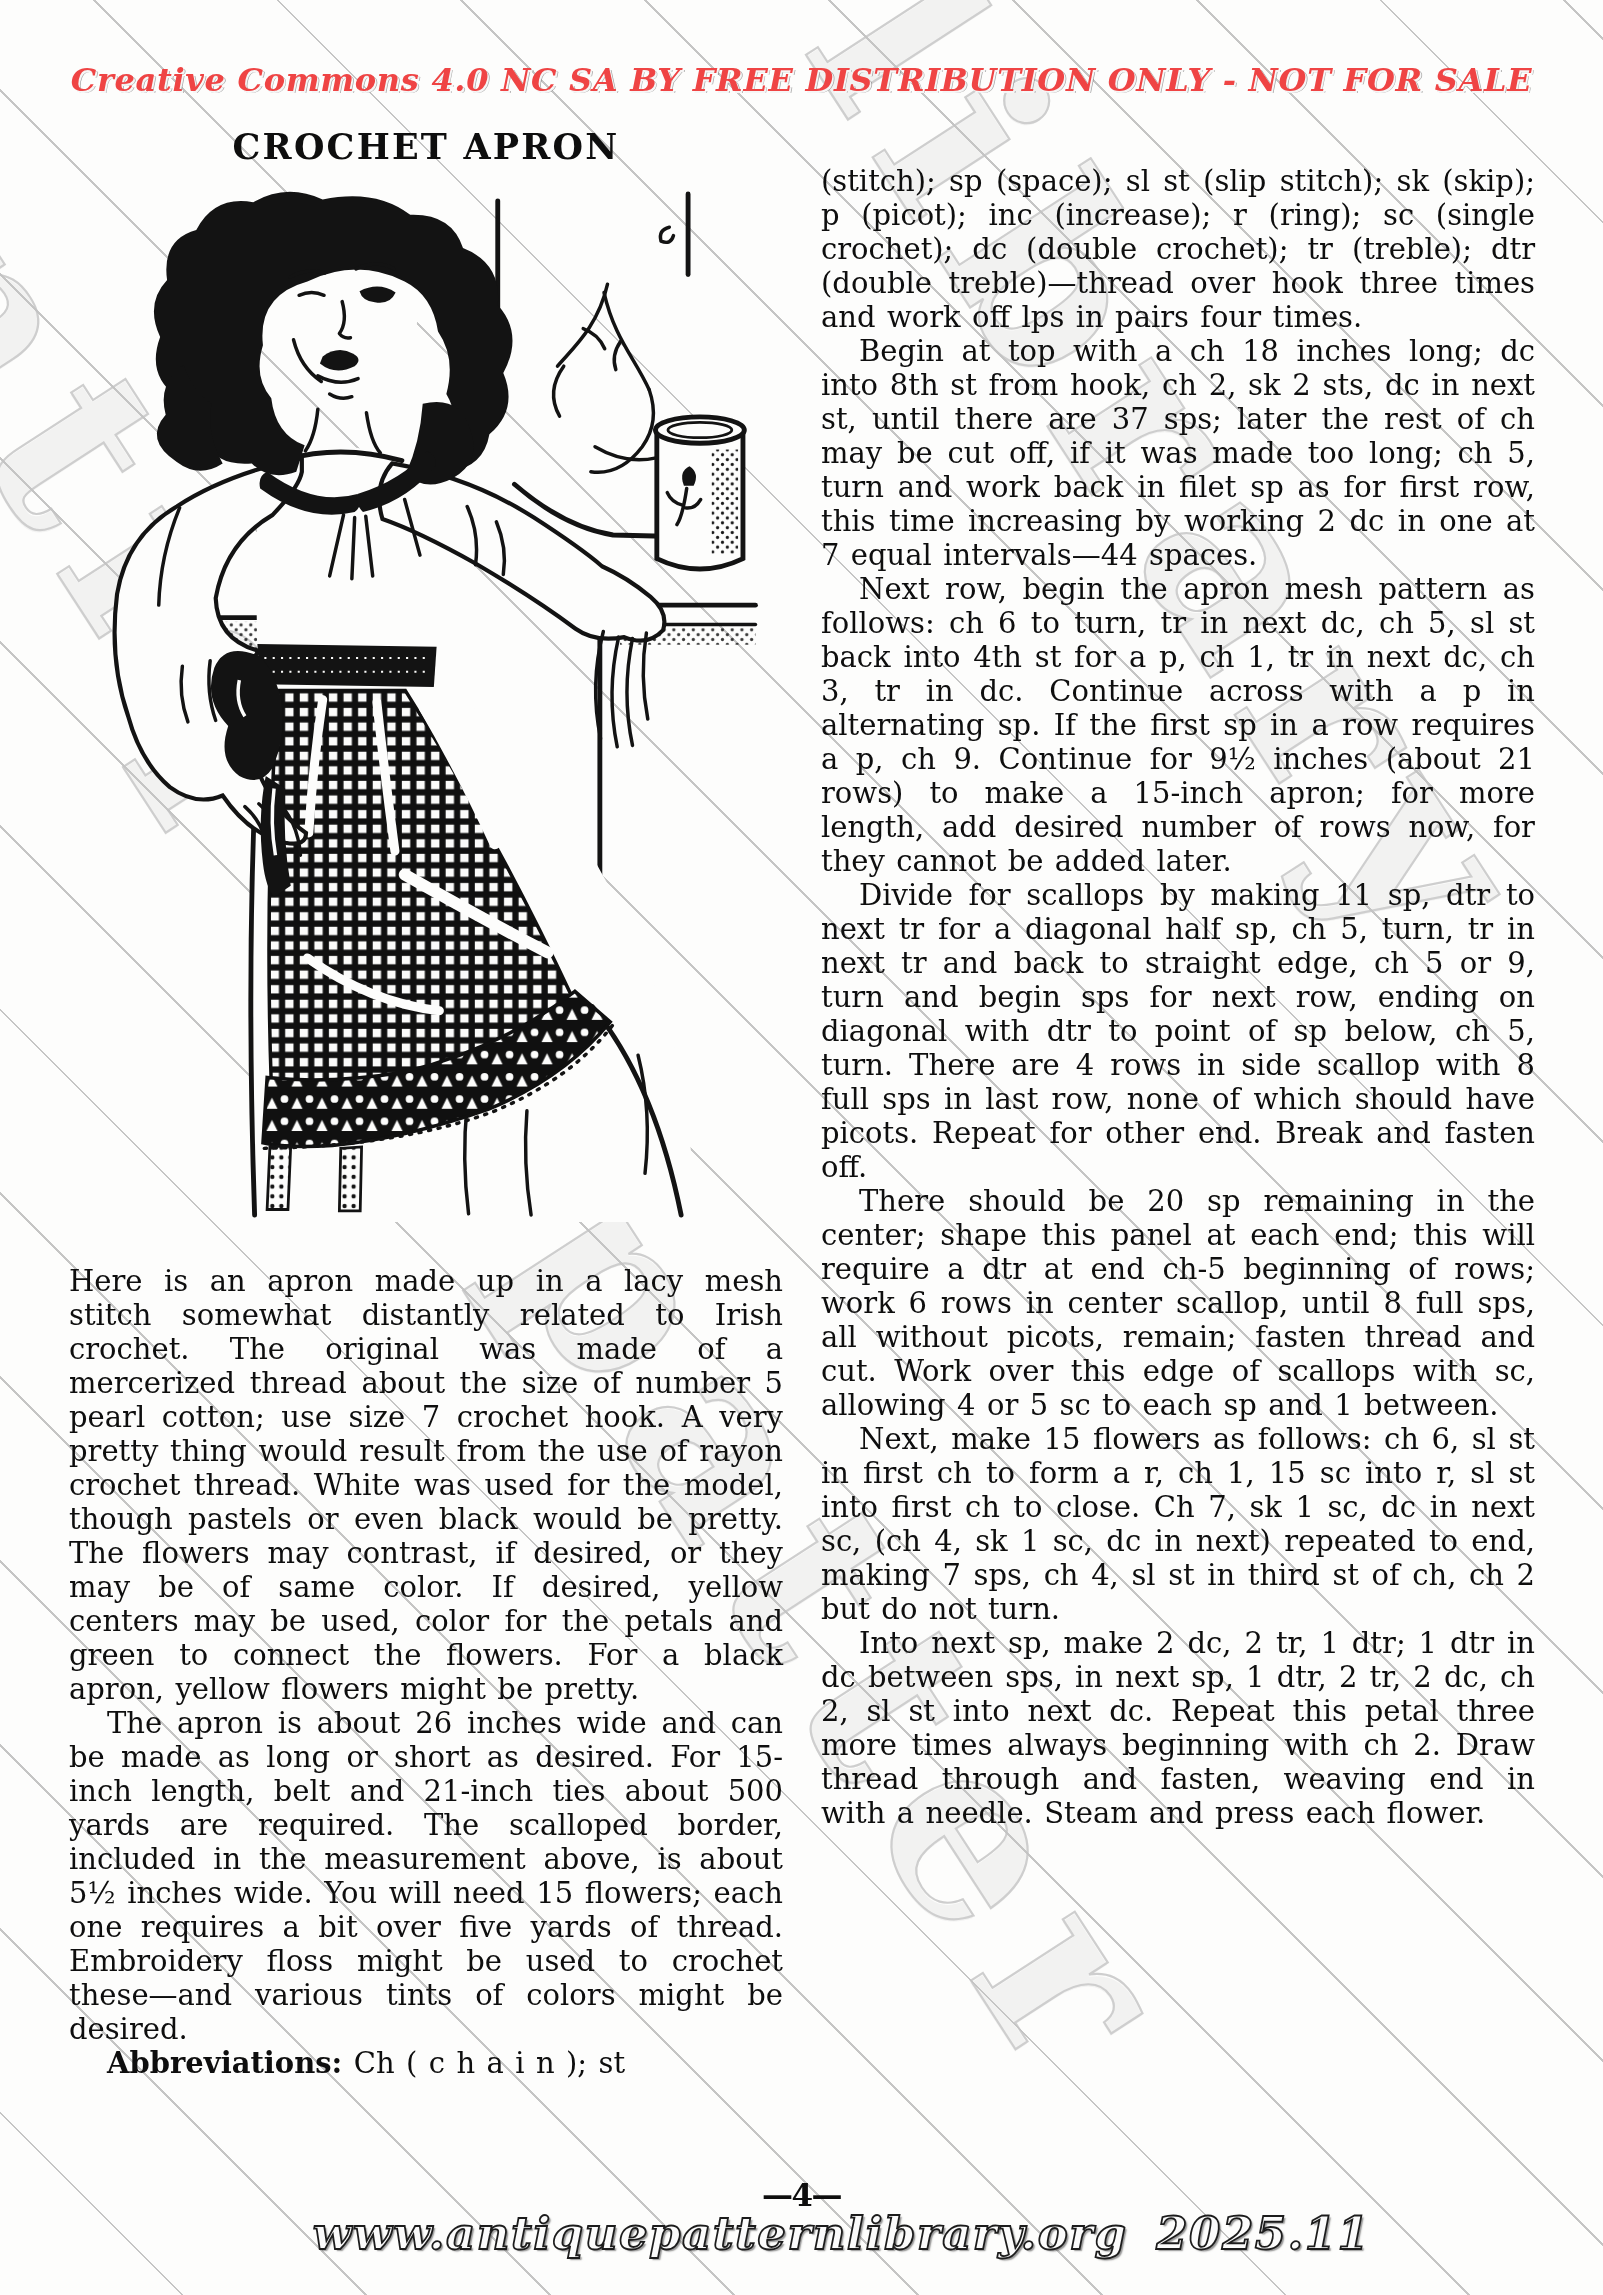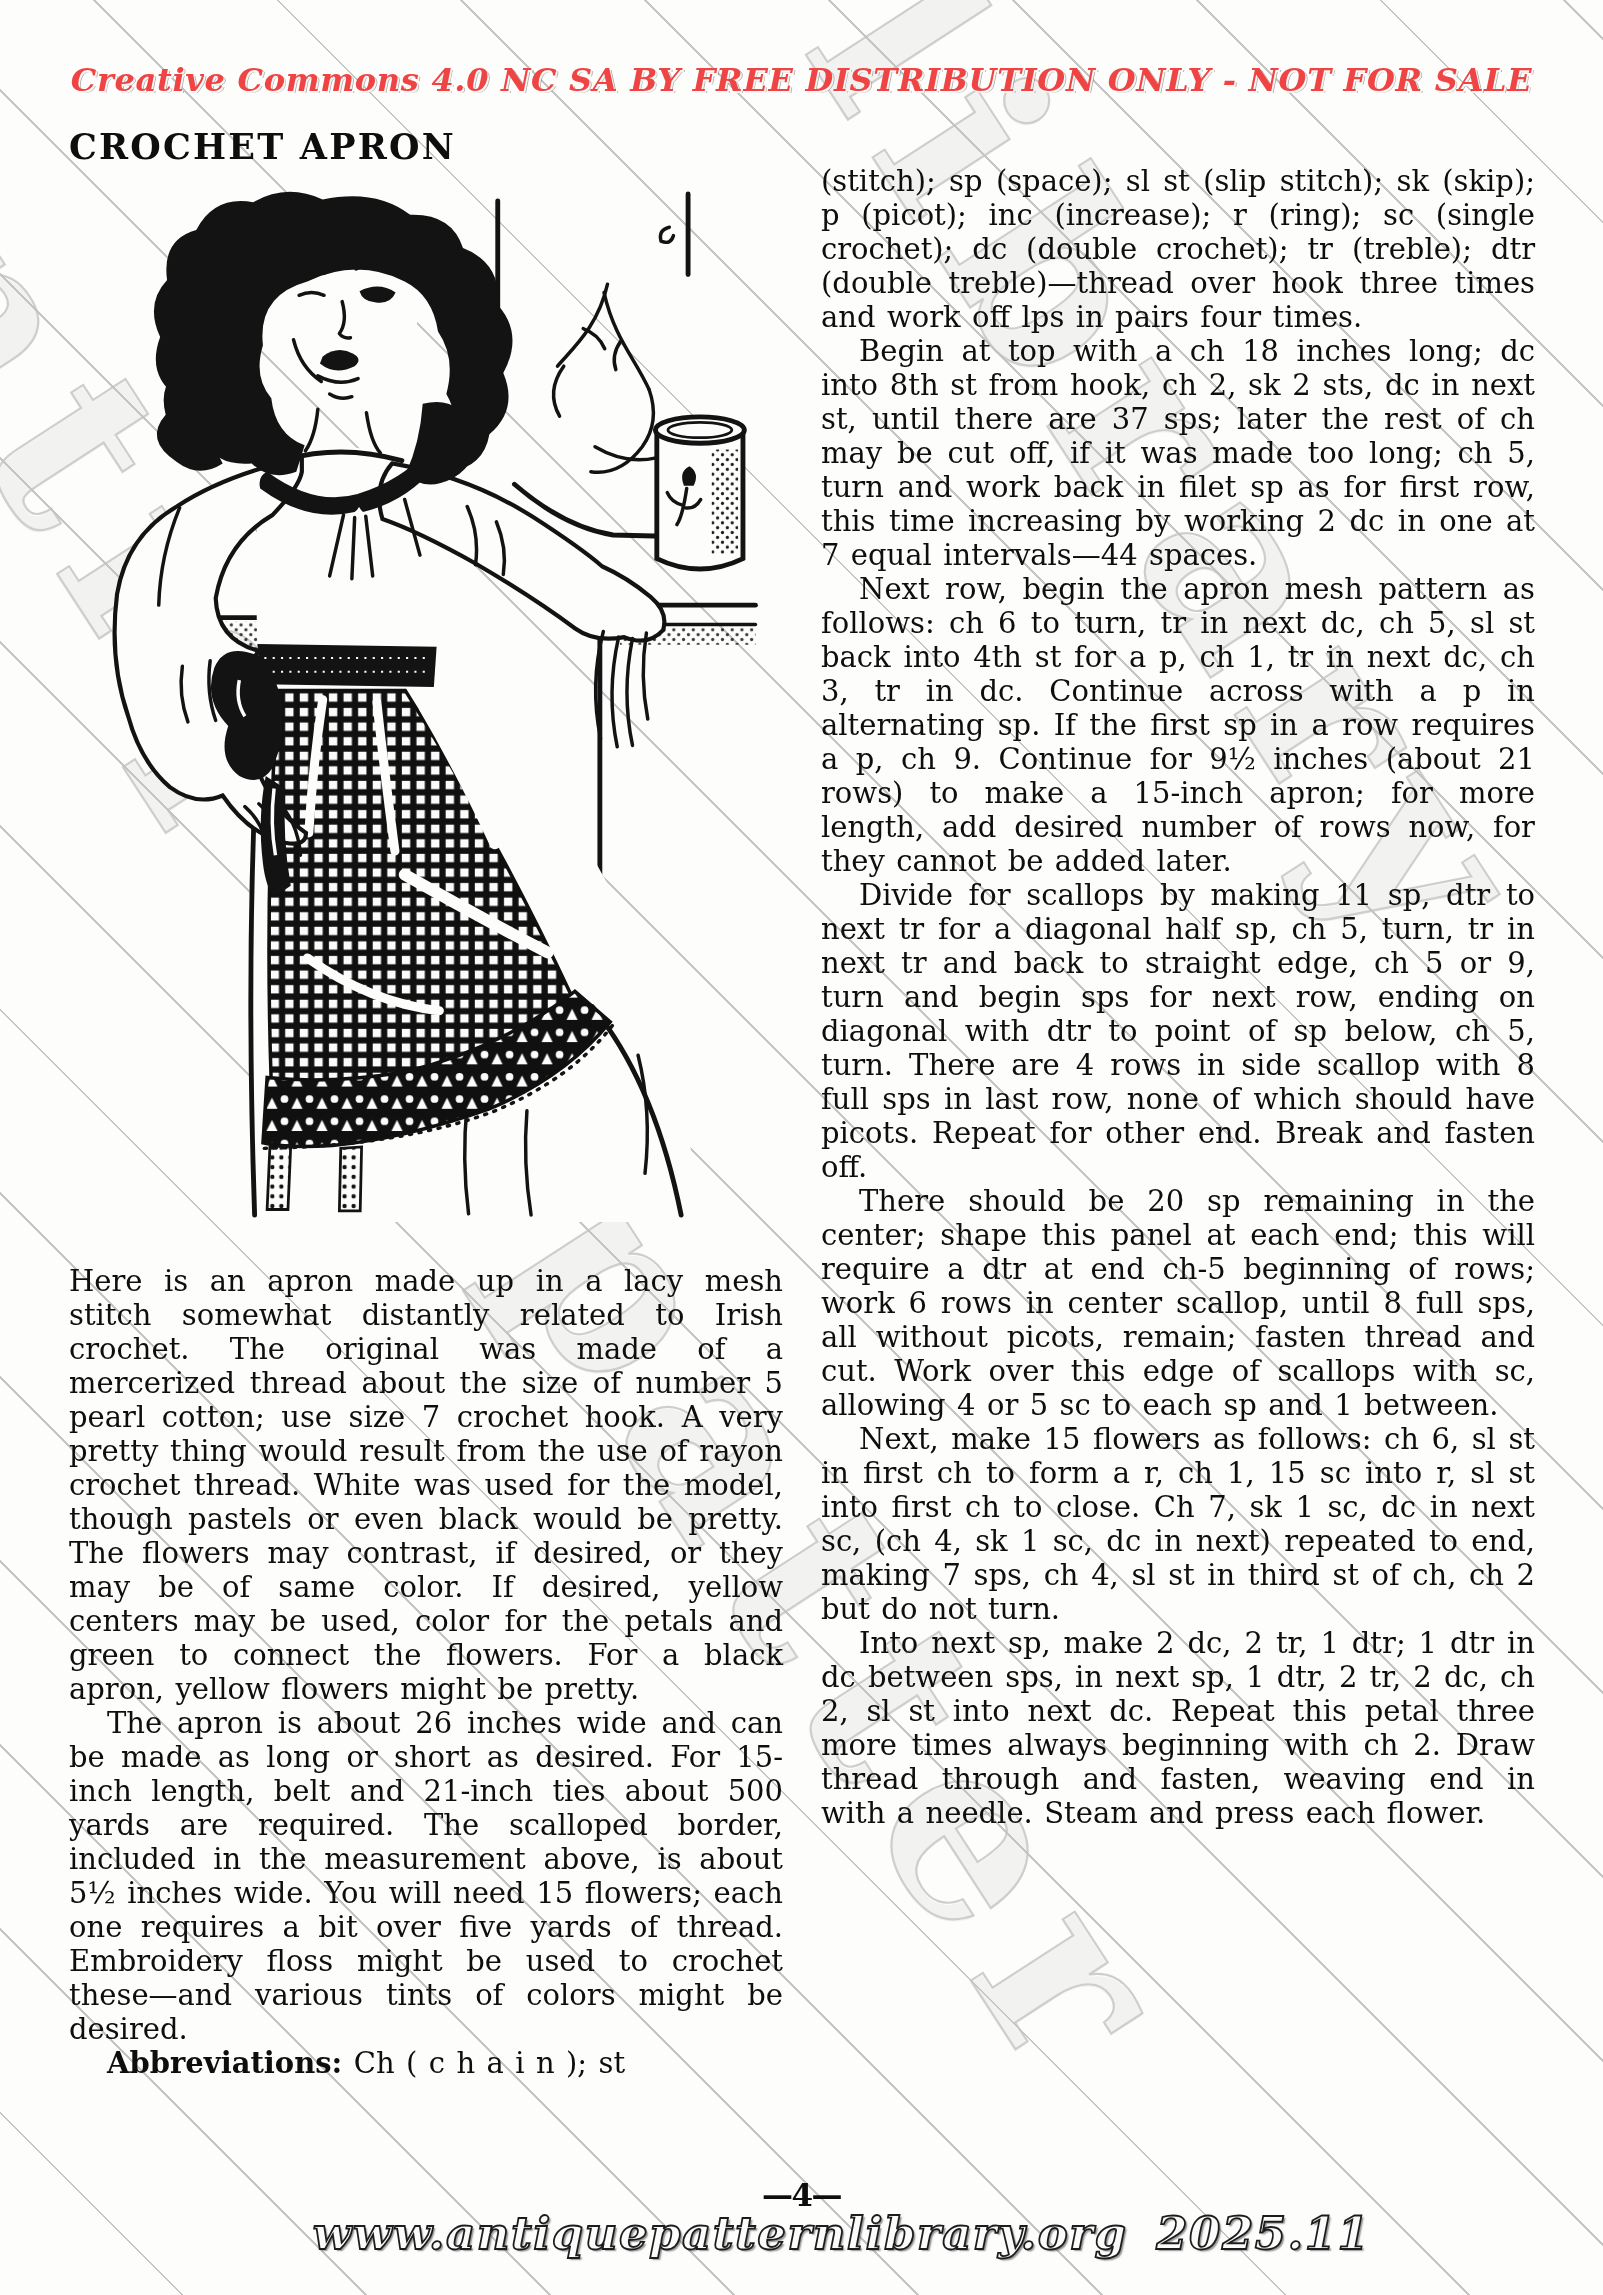--- a/index.html
+++ b/index.html
@@ -32,21 +32,21 @@
   .cc-header{
     position:absolute;top:61px;left:0;width:100%;text-align:center;
     font-style:italic;font-weight:bold;font-size:32px;letter-spacing:0.7px;
     color:#ef4444;text-shadow:1.5px 1.5px 0 rgba(255,255,255,0.9),2.2px 2.2px 0 rgba(90,90,90,0.55);
   }
 
   .columns{position:absolute;top:122px;left:69px;width:1466px;display:flex;gap:38px;}
   .col{width:714px;}
 
   .article-title{
-    font-size:35px;font-weight:bold;text-align:left;letter-spacing:2.2px;
+    font-size:35px;font-weight:bold;text-align:center;letter-spacing:2.2px;
     margin:4.4px 0 13px 0;
   }
   .illustration{width:713px;height:1042px;display:block;}
 
   p.body-par{
     font-size:29px;line-height:34px;text-align:justify;
     margin:0;text-indent:38px;word-spacing:2.2px;
   }
   p.first{text-indent:0;margin-top:42px;}
   .bold{font-weight:bold;}

